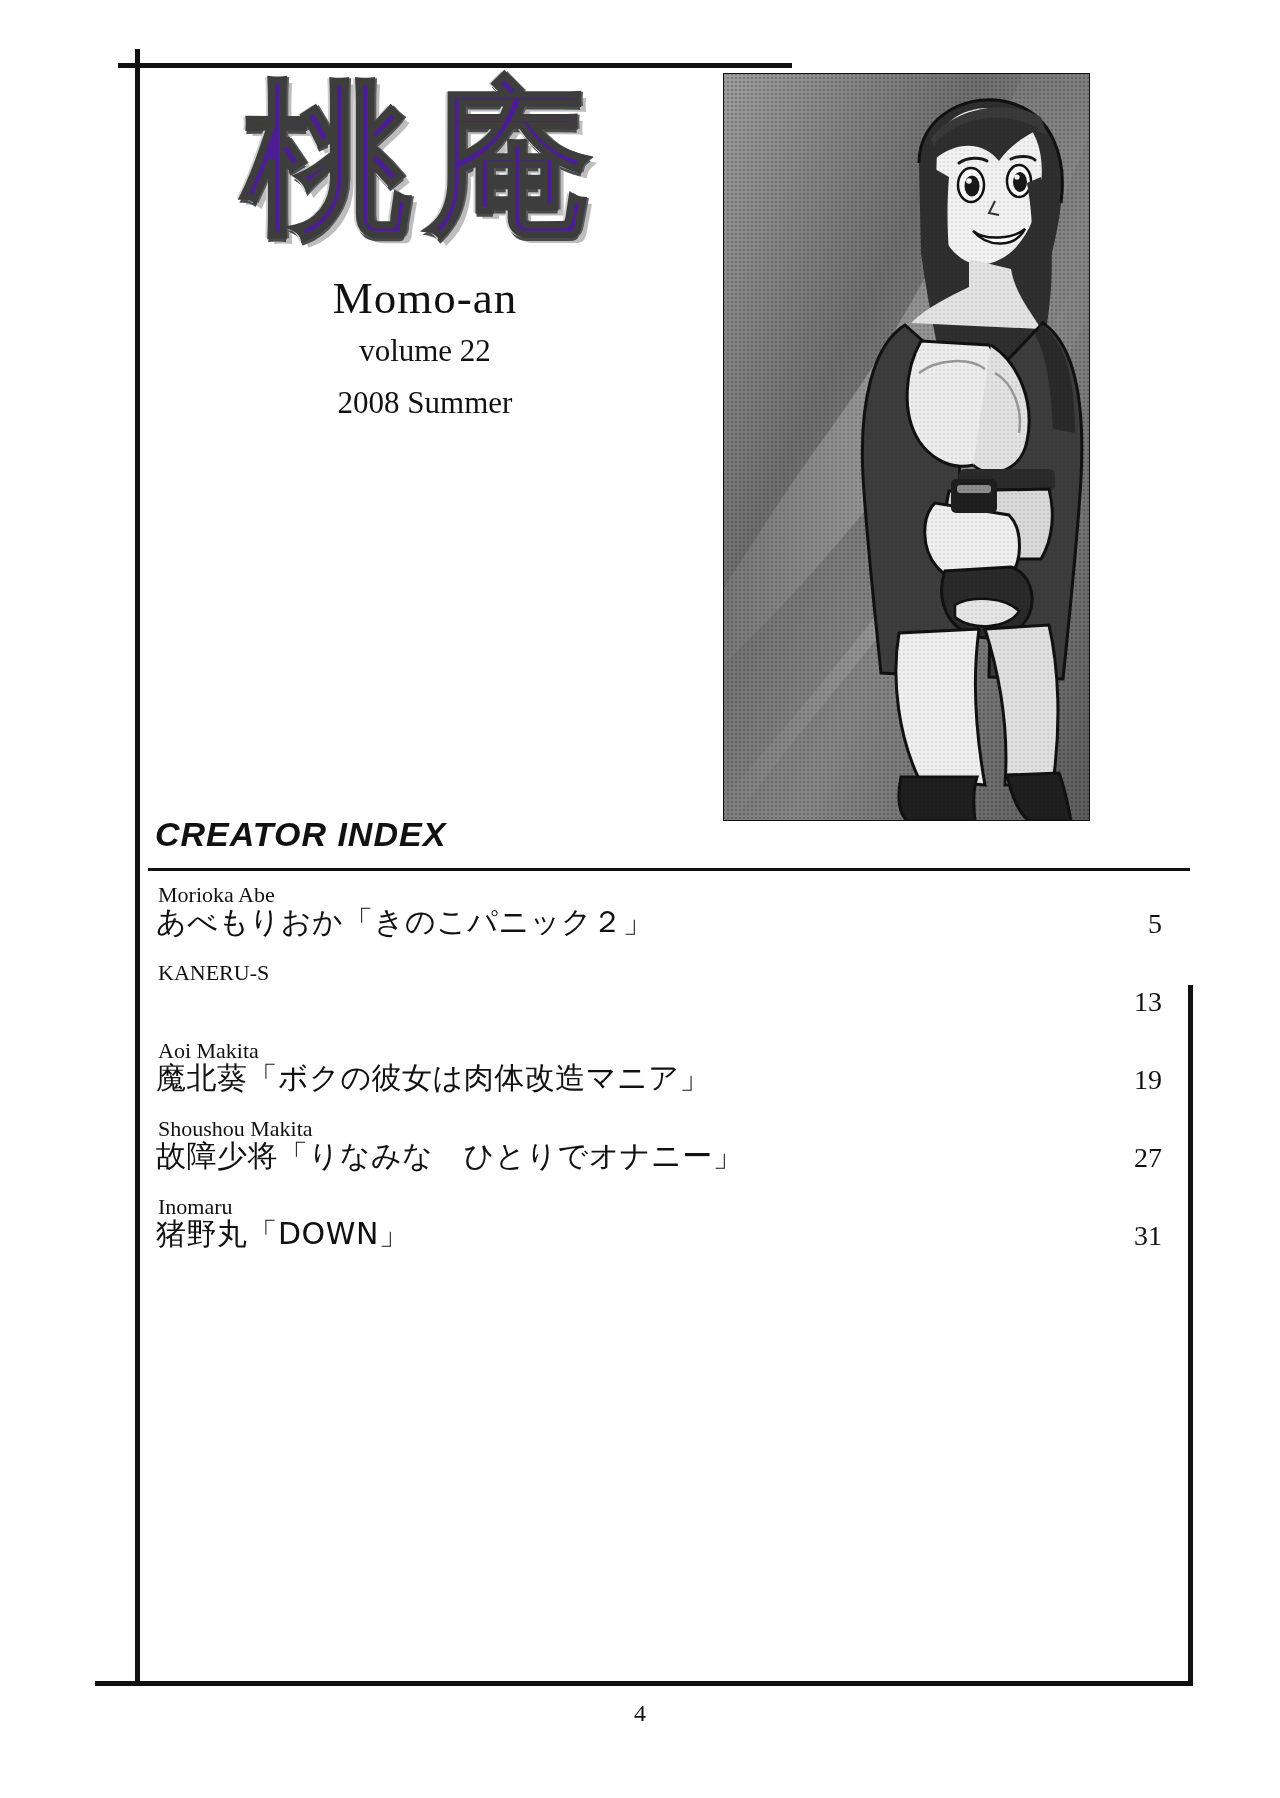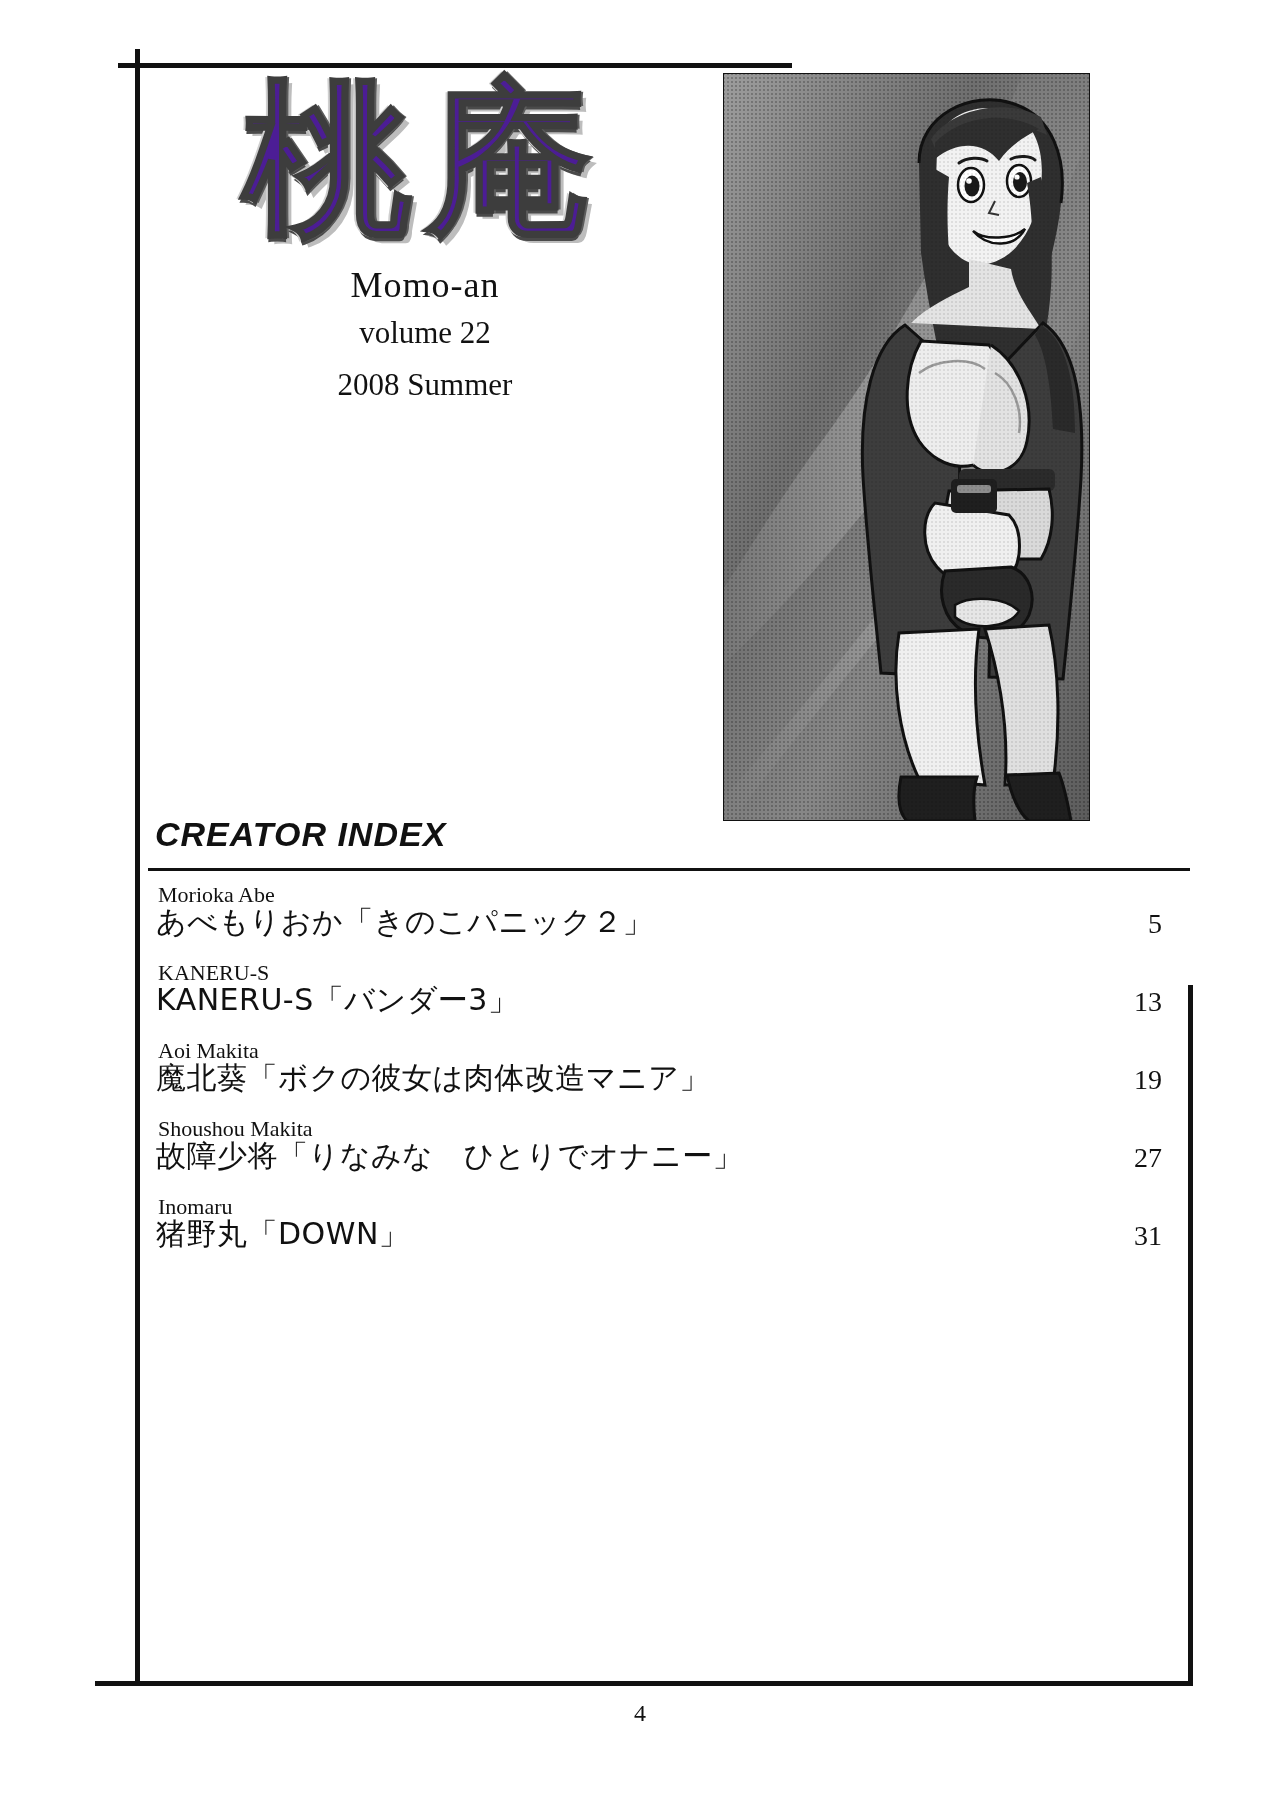--- a/index.html
+++ b/index.html
@@ -67,22 +67,22 @@
     color: #4c1d95;
     text-shadow:
        3px 0 0 #5c5c5c,
       -3px 0 0 #cfcfcf,
        0 4px 0 #4a4a4a,
        6px 6px 0 #bdbdbd;
     white-space: nowrap;
     -webkit-text-stroke: 2px #3d3d3d;
   }
   .title-roman {
-    margin-top: 18px;
-    font-size: 36px;
+    margin-top: 26px;
+    font-size: 45px;
     letter-spacing: 1px;
   }
   .title-volume {
     margin-top: 9px;
     font-size: 31px;
   }
   .title-season {
     margin-top: 16px;
     font-size: 31px;
   }
@@ -264,21 +264,20 @@
 <div class="index-rule"></div>
 
 <div class="index-list">
   <div class="index-entry">
     <span class="entry-roman">Morioka Abe</span>
     <span class="entry-jp">あべもりおか「きのこパニック２」</span>
     <span class="entry-page">5</span>
   </div>
   <div class="index-entry">
     <span class="entry-roman">KANERU-S</span>
-    <span class="entry-jp">KANERU-S「バンダー3」</span>
     <span class="entry-page">13</span>
   </div>
   <div class="index-entry">
     <span class="entry-roman">Aoi Makita</span>
     <span class="entry-jp">魔北葵「ボクの彼女は肉体改造マニア」</span>
     <span class="entry-page">19</span>
   </div>
   <div class="index-entry">
     <span class="entry-roman">Shoushou Makita</span>
     <span class="entry-jp">故障少将「りなみな　ひとりでオナニー」</span>

